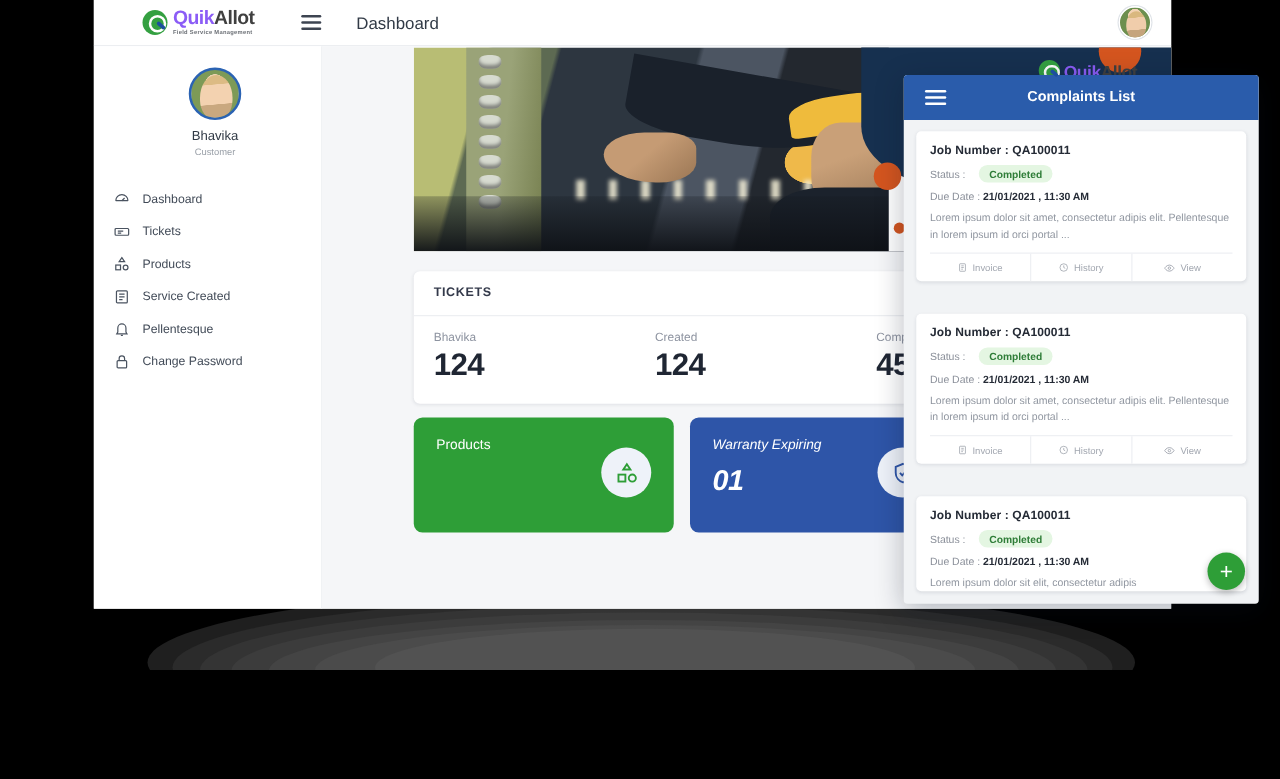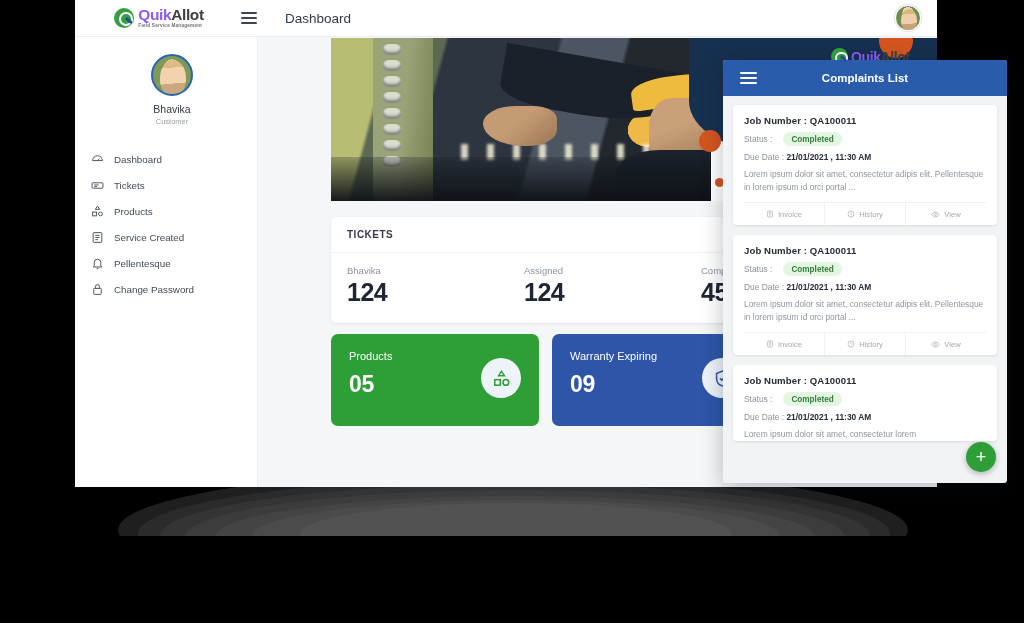--- a/index.html
+++ b/index.html
@@ -254,21 +254,21 @@
   
   #mini-cards {
     position: absolute; left: 73px; top: 297px; height: 92px;
     display: flex; gap: 13px;
   }
   .mini-card {
     width: 208px; height: 92px; border-radius: 7px;
     padding: 16px 18px; position: relative; color: #ffffff;
   }
   .mini-card.green { background: #2e9e37; }
-  .mini-card.blue  { background: #2e55a8; }
+  .mini-card.blue  { background: #2e55a8; font-style: italic; }
   .mini-card.cyan  { background: #1fa9c6; }
   .mc-label { font-size: 11px; font-weight: normal; }
   .mc-value { margin-top: 9px; font-size: 23px; font-weight: bold; letter-spacing: -.3px; }
   .mc-icon {
     position: absolute; right: 18px; top: 24px; width: 40px; height: 40px;
     border-radius: 50%; background: #eef2f9;
     display: flex; align-items: center; justify-content: center;
   }
   .mc-icon svg { display: block; }
 
@@ -287,21 +287,21 @@
     width: 17px; height: 13px; margin-left: 17px;
     display: flex; flex-direction: column; justify-content: space-between; cursor: pointer;
   }
   .cp-ham i { height: 2.4px; background: #ffffff; border-radius: 2px; display: block; }
   .cp-title {
     position: absolute; left: 0; right: 0; text-align: center;
     font-size: 11.5px; font-weight: bold; color: #ffffff; pointer-events: none;
   }
   .cp-body { padding: 9px 10px 0 10px; height: 387px; overflow: hidden; }
   .complaint-card {
-    background: #ffffff; border-radius: 4px; margin-bottom: 10px;
+    background: #ffffff; border-radius: 4px; margin-bottom: 26px;
     box-shadow: 0 1px 3px rgba(20,30,60,.10); padding: 10px 11px 0 11px;
   }
   .cc-job {
     font-size: 9.6px; font-weight: bold; color: #252b36; letter-spacing: .1px;
   }
   .cc-row { display: flex; align-items: center; margin-top: 6px; }
   .cc-key { font-size: 8.4px; color: #8b909a; }
   .cc-status {
     margin-left: 11px; background: #e4f6e2; color: #2f7d38;
     font-size: 8.2px; font-weight: bold; padding: 2.5px 8px; border-radius: 9px;
@@ -492,47 +492,46 @@
           <div class="tc-badge">
               <i></i>
             </div>
         </div>
         <div class="tc-stats">
           <div class="tc-stat">
             <div class="tc-stat-label">Bhavika</div>
             <div class="tc-stat-value">124</div>
           </div>
           <div class="tc-stat">
-            <div class="tc-stat-label">Assigned</div>
+            <div class="tc-stat-label">Created</div>
             <div class="tc-stat-value">124</div>
           </div>
           <div class="tc-stat">
             <div class="tc-stat-label">Completed</div>
             <div class="tc-stat-value">45</div>
           </div>
         </div>
       </div>
 
       <div id="mini-cards">
 
         <div class="mini-card green">
           <div class="mc-label">Products</div>
-          <div class="mc-value">05</div>
           <div class="mc-icon">
             <svg width="19" height="19" viewBox="0 0 24 24" fill="none" stroke="#2e9e37" stroke-width="1.9">
               <path d="M12 3l3.6 5.4H8.4z"></path>
                 <rect x="3.5" y="13.5" width="7" height="7"></rect>
                 <circle cx="17.5" cy="17" r="3.6"></circle>
             </svg>
           </div>
         </div>
 
         <div class="mini-card blue">
           <div class="mc-label">Warranty Expiring</div>
-          <div class="mc-value">09</div>
+          <div class="mc-value">01</div>
           <div class="mc-icon">
             <svg width="19" height="19" viewBox="0 0 24 24" fill="none" stroke="#2e55a8" stroke-width="1.9">
               <path d="M12 2.6l7.5 3v6c0 5-3.3 8.7-7.5 9.8C7.8 20.3 4.5 16.6 4.5 11.6v-6z"></path>
               <path d="M8.8 11.8l2.3 2.4 4.1-4.4"></path>
             </svg>
           </div>
         </div>
 
         <div class="mini-card cyan">
           <div class="mc-label">A</div>
@@ -641,21 +640,21 @@
         </div>
       </div>
 
       <div class="complaint-card cc-clip">
         <div class="cc-job">Job Number : QA100011</div>
         <div class="cc-row">
           <span class="cc-key">Status :</span>
           <span class="cc-status">Completed</span>
         </div>
         <div class="cc-due"><span>Due Date : </span><b>21/01/2021 , 11:30 AM</b></div>
-        <div class="cc-desc">Lorem ipsum dolor sit amet, consectetur lorem</div>
+        <div class="cc-desc">Lorem ipsum dolor sit elit, consectetur adipis</div>
       </div>
 
     </div>
 
     <div class="fab">
       <span>+</span>
     </div>
   </div>
 
 </div>

